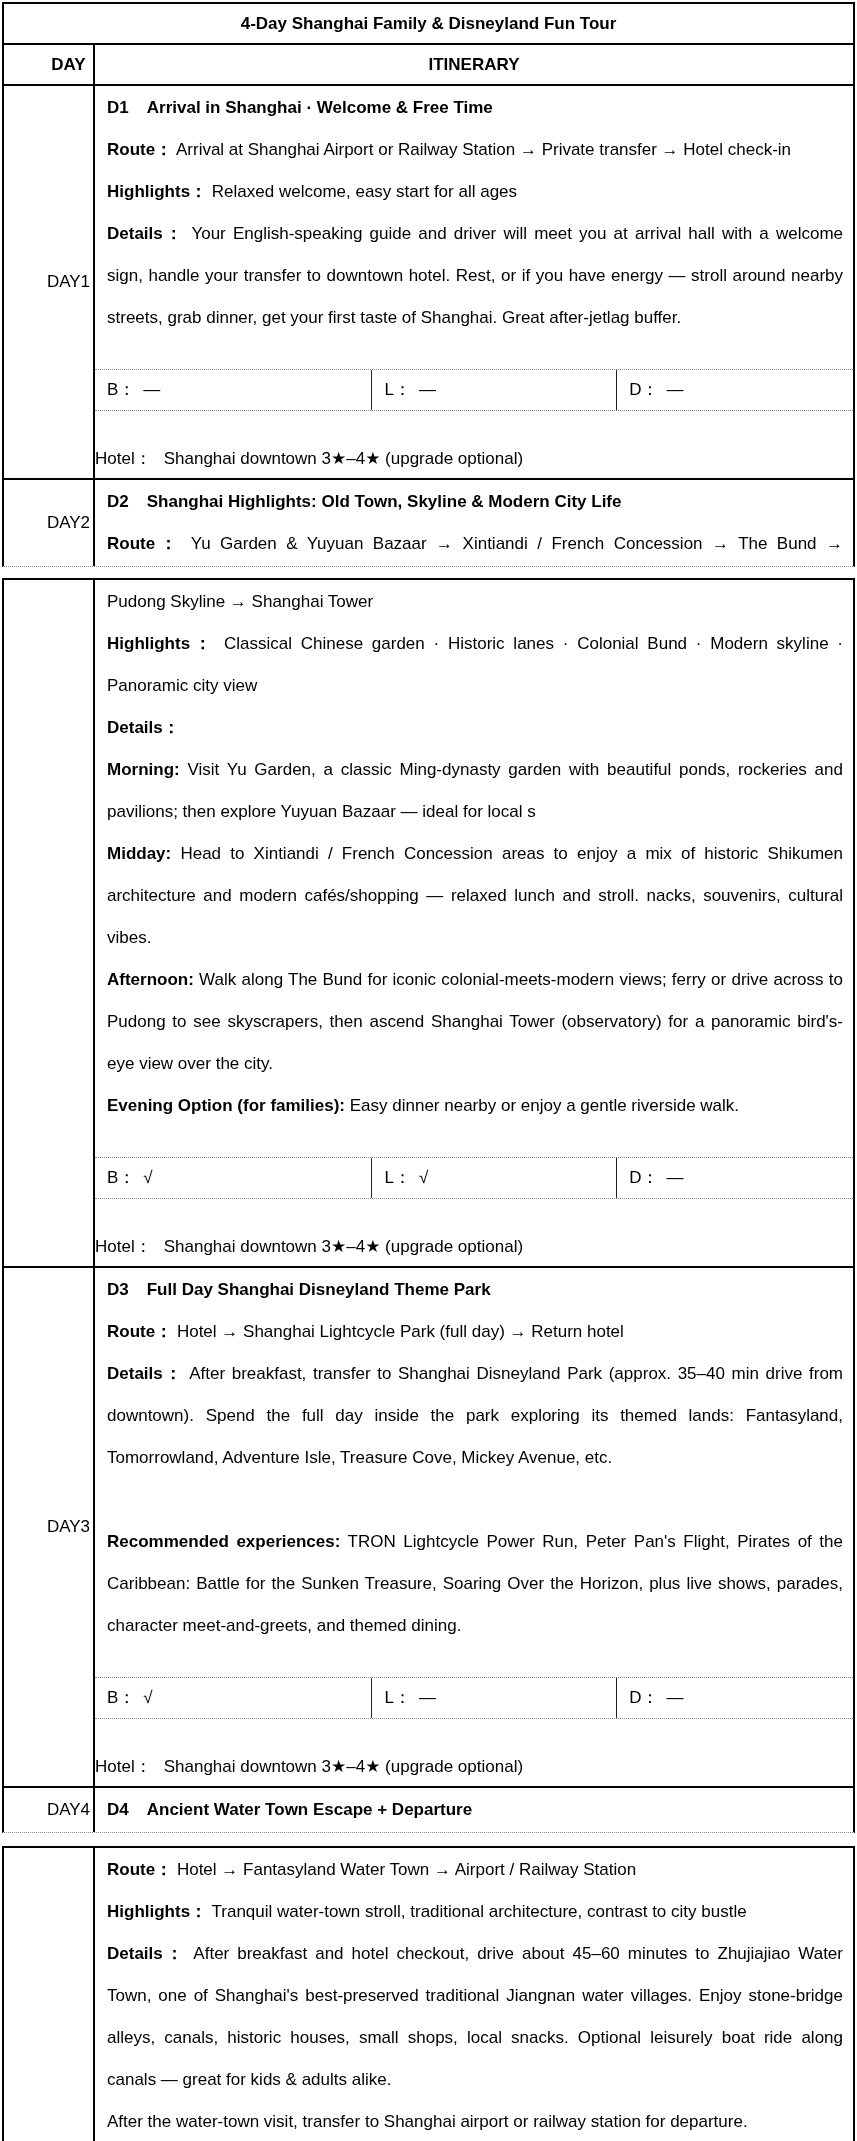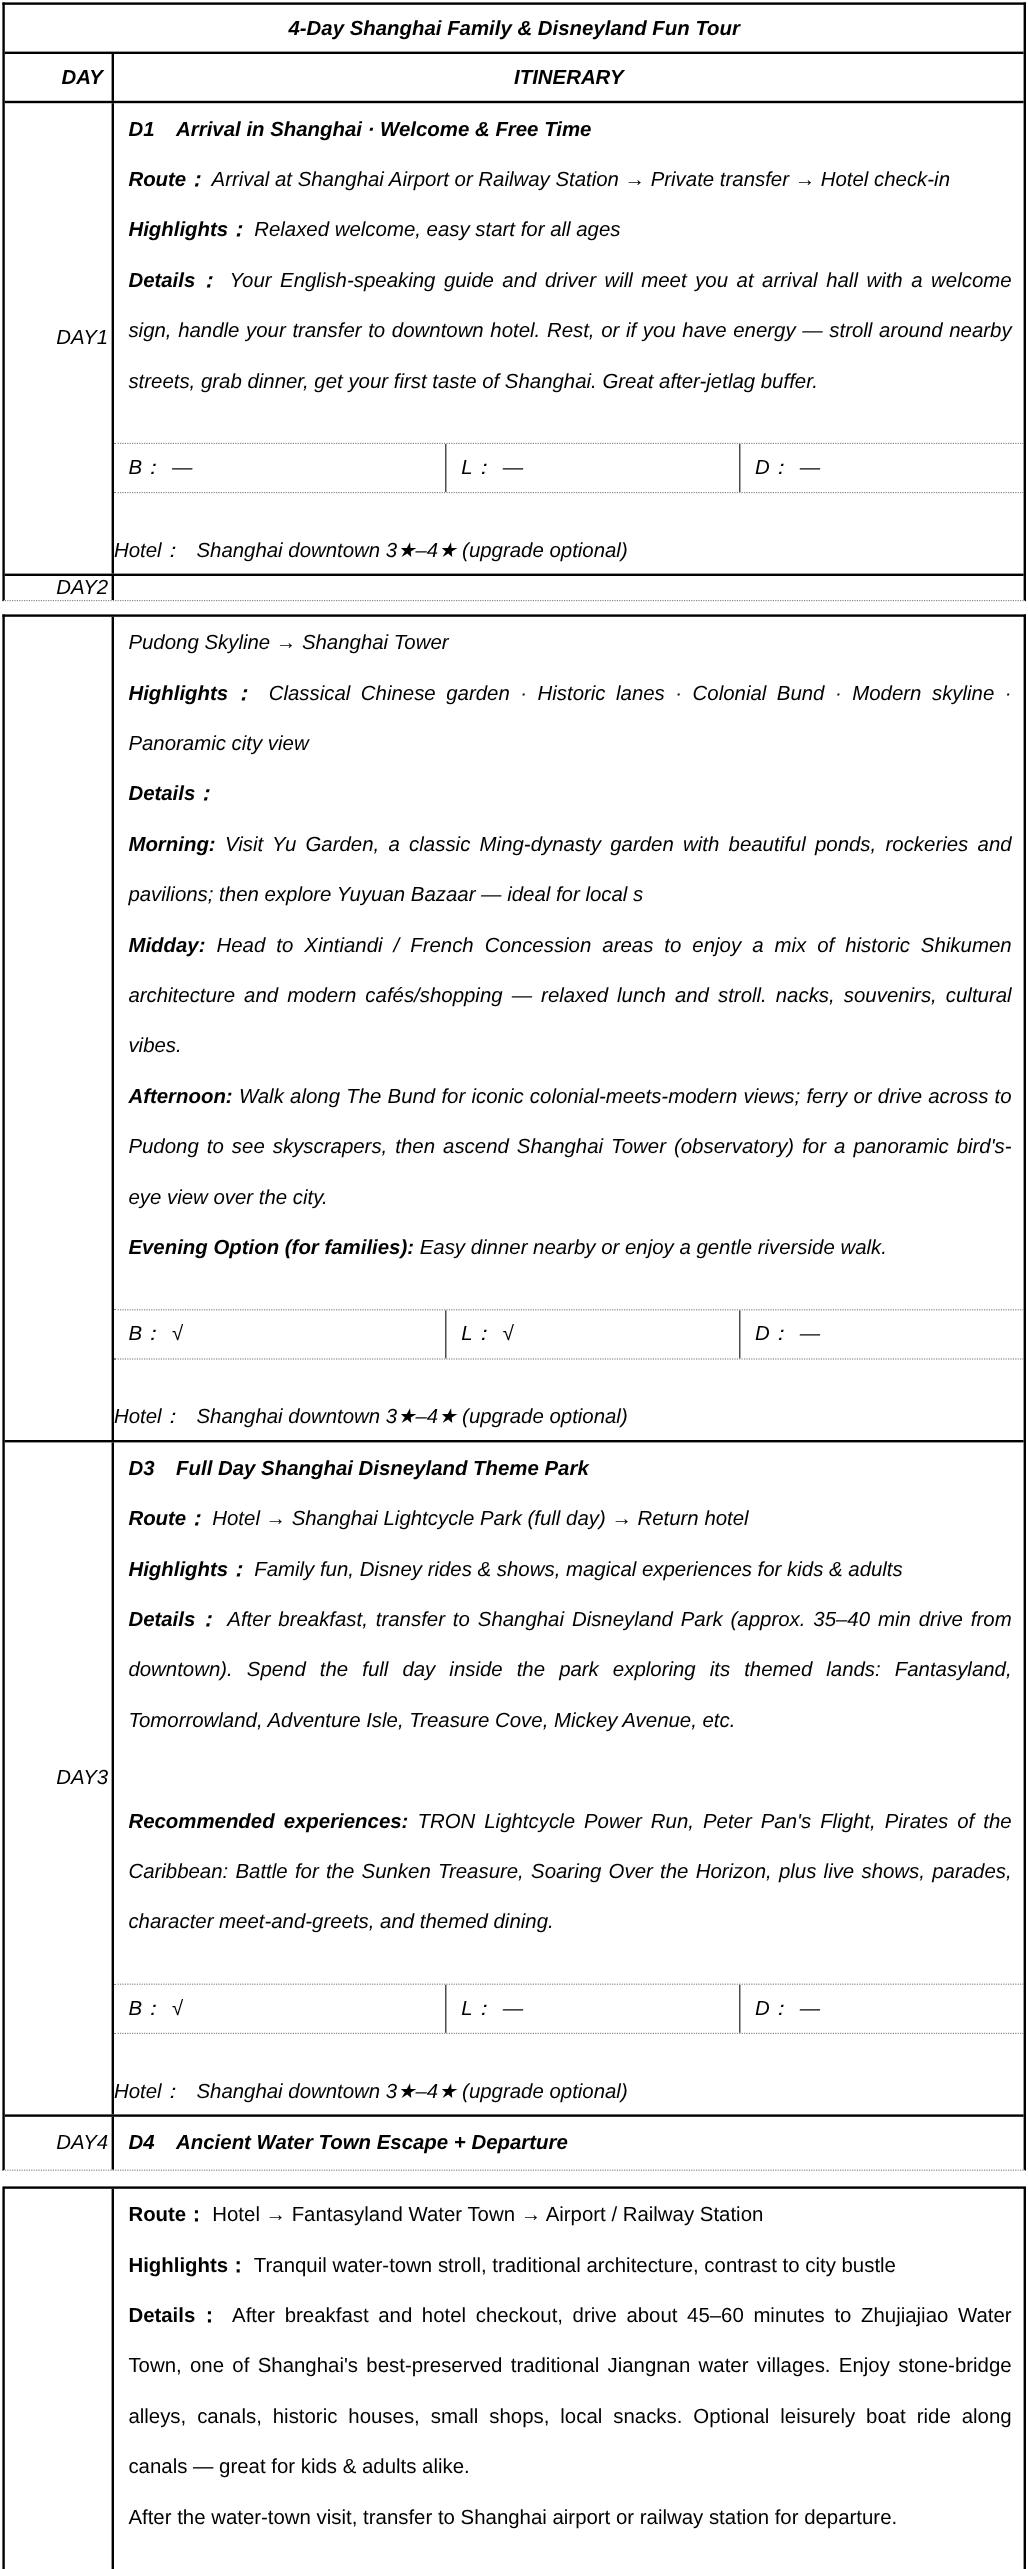--- a/index.html
+++ b/index.html
@@ -12,21 +12,21 @@
     color: #000;
     -webkit-font-smoothing: antialiased;
   }
   .doc { padding-top: 2px; }
 
   .tbl {
     margin: 0 2px;
     border: 2px solid #000;
     background: #fff;
   }
-  .tbl.cut-bottom { border-bottom: 1px dotted #8a8a8a; font-style: italic; }
+  .tbl.cut-bottom { border-bottom: 1px dotted #8a8a8a; }
   .pagegap { height: 11px; }
   .pagegap.g2 { height: 13px; }
 
   .title-row {
     height: 41px;
     display: flex; align-items: center; justify-content: center;
     font-weight: 700;
     border-bottom: 2px solid #000;
   }
   .head-row {
@@ -110,20 +110,26 @@
           <div class="meal b"><span>B：</span><span class="mv">—</span></div>
           <div class="meal l"><span>L：</span><span class="mv">—</span></div>
           <div class="meal d"><span>D：</span><span class="mv">—</span></div>
         </div>
         <div class="hotelrow"><span>Hotel：</span><span class="hv">Shanghai downtown 3★–4★ (upgrade optional)</span></div>
       </div>
     </div>
 
     <div class="day-group">
       <div class="day-col">DAY2</div>
+      <div class="itin">
+        <div class="txt">
+          <p><span class="lbl id">D2</span><span class="lbl">Shanghai Highlights: Old Town, Skyline &amp; Modern City Life</span></p>
+          <p class="stretch"><span class="lbl">Route：</span> <span>Yu Garden &amp; Yuyuan Bazaar → Xintiandi / French Concession → The Bund →</span></p>
+        </div>
+      </div>
     </div>
   </section>
 
   <div class="pagegap"></div>
 
   <section class="tbl cut-bottom">
 
     <div class="day-group">
       <div class="day-col"></div>
       <div class="itin">
@@ -144,21 +150,20 @@
         <div class="hotelrow"><span>Hotel：</span><span class="hv">Shanghai downtown 3★–4★ (upgrade optional)</span></div>
       </div>
     </div>
 
     <div class="day-group">
       <div class="day-col">DAY3</div>
       <div class="itin">
         <div class="txt">
           <p><span class="lbl id">D3</span><span class="lbl">Full Day Shanghai Disneyland Theme Park</span></p>
           <p><span class="lbl">Route：</span> <span>Hotel → Shanghai Lightcycle Park (full day) → Return hotel</span></p>
-          <p><span class="lbl">Highlights：</span> <span>Family fun, Disney rides &amp; shows, magical experiences for kids &amp; adults</span></p>
           <p><span class="lbl">Details：</span> <span>After breakfast, transfer to Shanghai Disneyland Park (approx. 35–40 min drive from downtown). Spend the full day inside the park exploring its themed lands: Fantasyland, Tomorrowland, Adventure Isle, Treasure Cove, Mickey Avenue, etc.</span></p>
           <p class="gap-above"><span class="lbl">Recommended experiences:</span> <span>TRON Lightcycle Power Run, Peter Pan's Flight, Pirates of the Caribbean: Battle for the Sunken Treasure, Soaring Over the Horizon, plus live shows, parades, character meet-and-greets, and themed dining.</span></p>
         </div>
         <div class="meals">
           <div class="meal b"><span>B：</span><span class="mv">√</span></div>
           <div class="meal l"><span>L：</span><span class="mv">—</span></div>
           <div class="meal d"><span>D：</span><span class="mv">—</span></div>
         </div>
         <div class="hotelrow"><span>Hotel：</span><span class="hv">Shanghai downtown 3★–4★ (upgrade optional)</span></div>
       </div>

